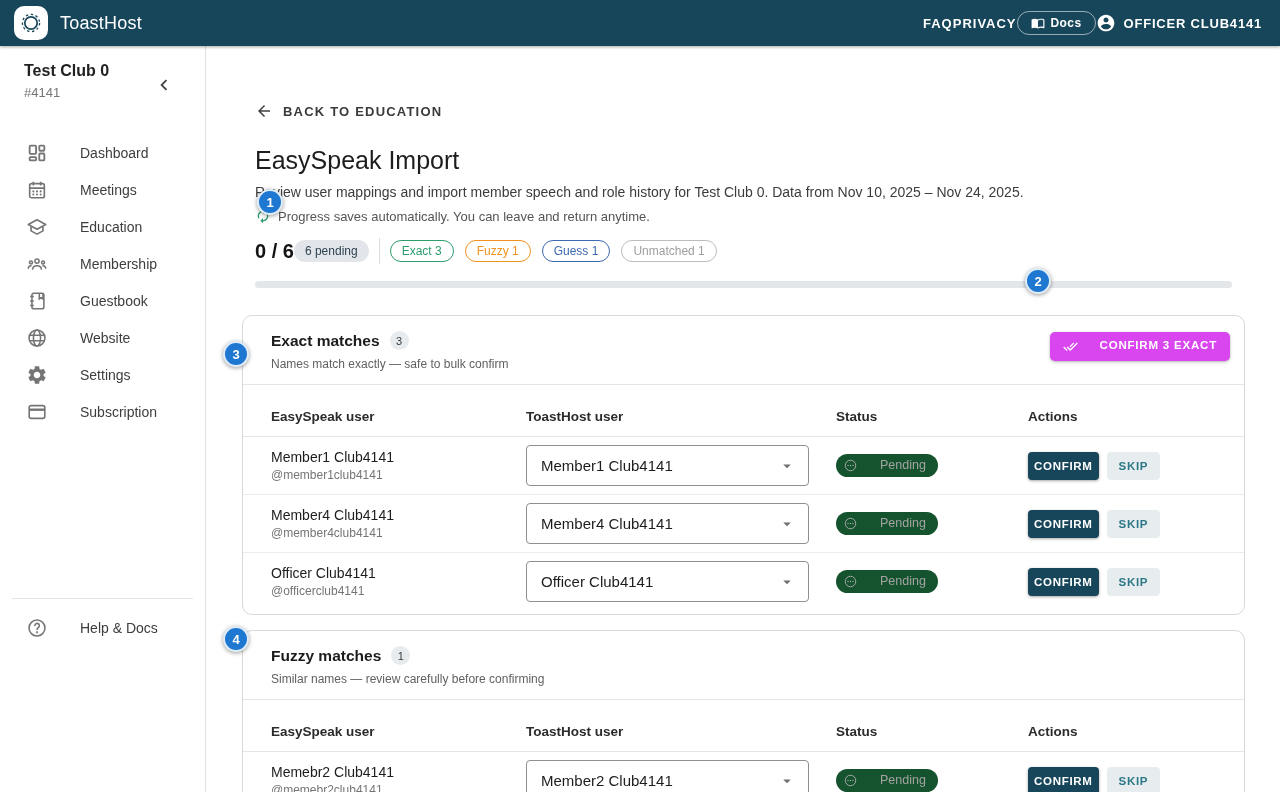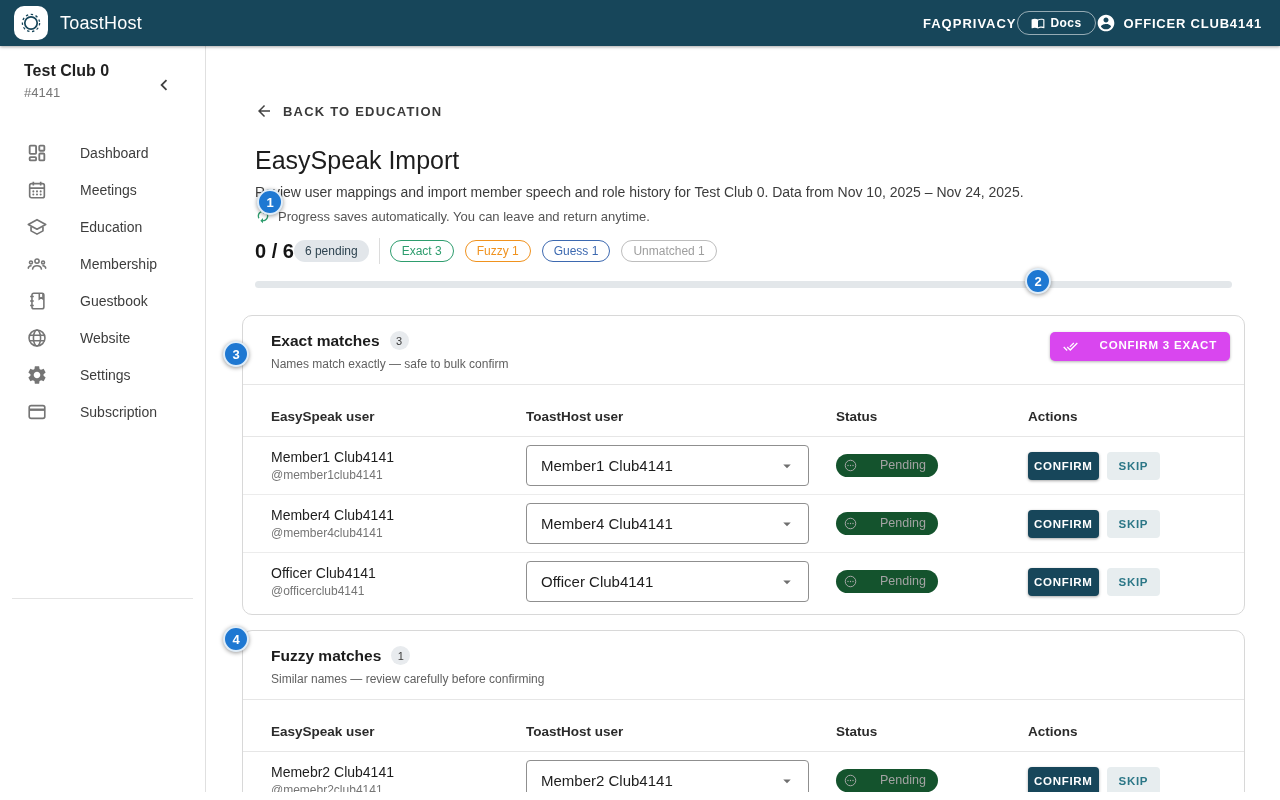--- a/index.html
+++ b/index.html
@@ -256,20 +256,30 @@
             <svg viewBox="0 0 24 24" fill="none" stroke="currentColor" stroke-width="1.8">
               <rect x="3.5" y="5" width="17" height="14" rx="2"></rect>
               <path d="M3.5 9.5h17" stroke-width="2.6"></path>
             </svg>
           </span>
         <span>Subscription</span>
       </div>
     </nav>
 
     <div class="side-divider"></div>
+    <div class="nav-item">
+      <span class="nv-icon">
+          <svg viewBox="0 0 24 24" fill="none" stroke="currentColor" stroke-width="1.7">
+            <circle cx="12" cy="12" r="8.7"></circle>
+            <path d="M9.7 9.4a2.4 2.4 0 114.1 1.7c-.8.8-1.7 1.2-1.7 2.6" stroke-linecap="round"></path>
+            <circle cx="12" cy="16.8" r=".4" fill="currentColor"></circle>
+          </svg>
+        </span>
+      <span>Help &amp; Docs</span>
+    </div>
   </aside>
 
   <main class="main">
     <div class="back-row">
       <span class="bk-icon">
         <svg viewBox="0 0 24 24" fill="currentColor">
             <path d="M20 11H7.83l5.59-5.59L12 4l-8 8 8 8 1.41-1.41L7.83 13H20v-2z"></path>
           </svg>
       </span>
       <span class="back-label">BACK TO EDUCATION</span>

